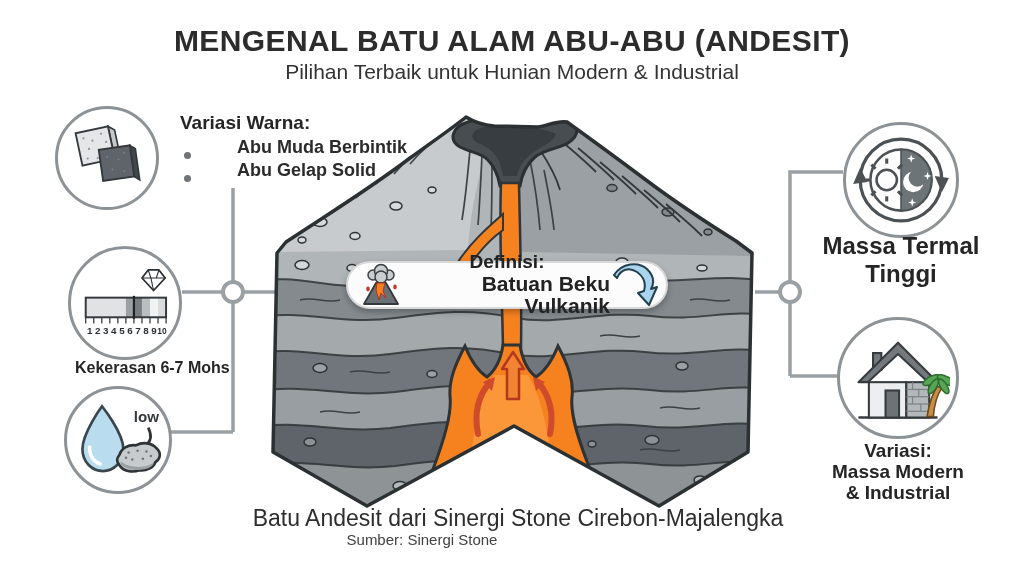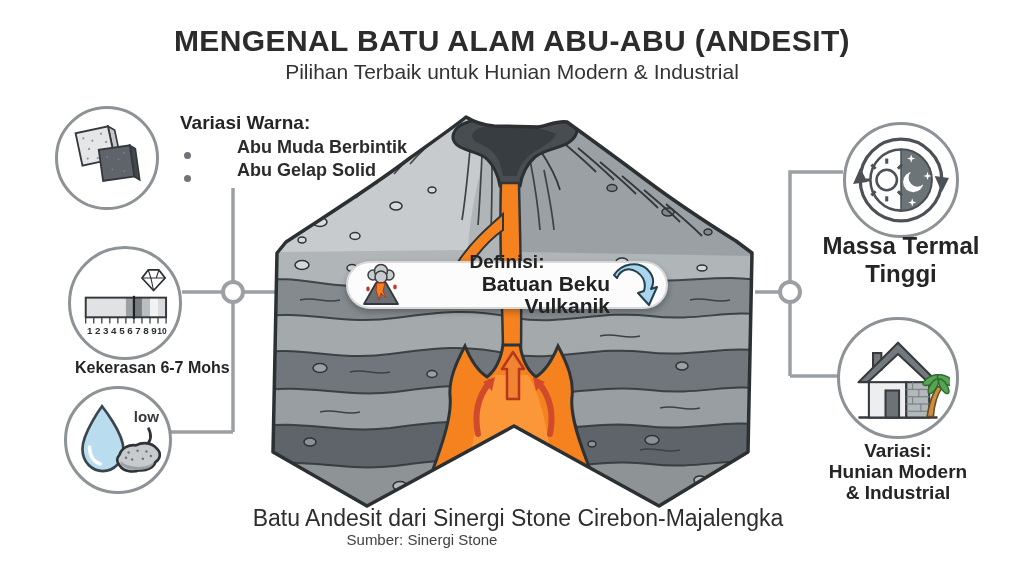--- a/index.html
+++ b/index.html
@@ -341,21 +341,21 @@
           <ellipse cx="82" cy="52" rx="9" ry="3.5" transform="rotate(-28 82 52)"></ellipse>
           <ellipse cx="96" cy="52" rx="9" ry="3.5" transform="rotate(28 96 52)"></ellipse>
           <ellipse cx="84" cy="58" rx="8" ry="3.2" transform="rotate(-58 84 58)"></ellipse>
           <ellipse cx="94" cy="58" rx="8" ry="3.2" transform="rotate(58 94 58)"></ellipse>
         </g>
       </g>
     </svg>
   </div>
   <div class="abs lbl l-house">
     <div>Variasi:</div>
-    <div>Hunian Modern</div>
+    <div>Massa Modern</div>
     <div>&amp; Industrial</div>
   </div>
 
   <div class="abs pill">
     <svg width="46" height="46" viewBox="0 0 46 46">
       <g fill="#c9cdd0" stroke="#3a3f42" stroke-width="1.5">
         <circle cx="15" cy="13" r="5"></circle>
           <circle cx="31" cy="13" r="5"></circle>
         <circle cx="23" cy="9" r="6.5"></circle>
           <circle cx="23" cy="15" r="6"></circle>

